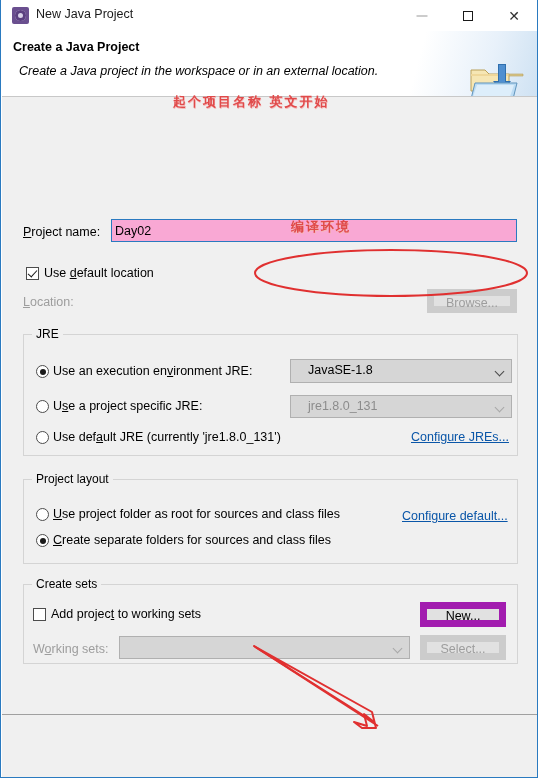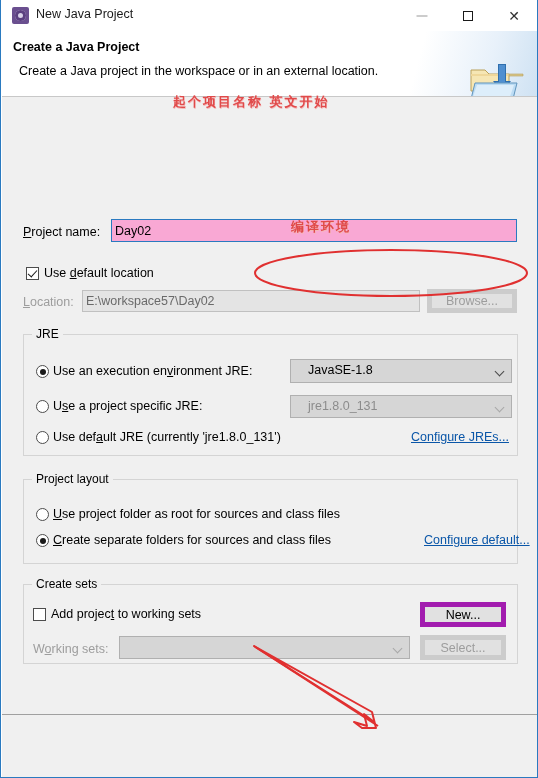--- a/index.html
+++ b/index.html
@@ -112,20 +112,21 @@
     left: 11px; top: 9px;
     font-size: 12.5px;
     font-weight: bold;
     color: #000000;
   }
   #header-desc {
     position: absolute;
     left: 17px; top: 33px;
     font-size: 12.5px;
     color: #000000;
+    font-style: italic;
   }
   #header-icon {
     position: absolute;
     left: 463px; top: 30px;
     width: 62px; height: 50px;
   }
   #header-sep {
     position: absolute;
     left: 1px; top: 96px;
     width: 535px;
@@ -168,21 +169,21 @@
     background: #e4e4e4;
     border: 1px solid #c0c0c0;
     color: #6a6a6a;
   }
 
   
   .pbtn {
     position: absolute;
     box-sizing: border-box;
     background: #e1e1e1;
-    border: 5px solid #a21caf;
+    border: 7px solid #a21caf;
     font-family: "Liberation Sans", sans-serif;
     font-size: 12.5px;
     color: #000000;
     text-align: center;
     cursor: default;
     padding: 0;
   }
   .pbtn.disabled {
     color: #9d9d9d;
     background: #e1e1e1;
@@ -355,21 +356,20 @@
 
   <div id="body">
 
     <span class="lbl" style="left:21px; top:128px;"><span class="u">P</span>roject name:</span>
     <input class="textbox" style="left: 109px; top: 122px; width: 406px; height: 23px;" value="Day02">
 
     <span class="cb checked" style="left:24px; top:170px;"></span>
     <span class="lbl" style="left:42px; top:169px;">Use <span class="u">d</span>efault location</span>
 
     <span class="lbl disabled" style="left:21px; top:198px;"><span class="u">L</span>ocation:</span>
-    <input class="textbox disabled" style="left: 80px; top: 193px; width: 338px; height: 22px;" readonly="" value="E:\workspace57\Day02">
     <button class="pbtn disabled" style="left:425px; top:192px; width:90px; height:24px;">Browse...</button>
 
     <div class="group" style="left:21px; top:237px; width:495px; height:122px;"></div>
     <span class="group-title" style="left:30px; top:230px;">JRE</span>
 
     <span class="rb checked" style="left:34px; top:268px;"></span>
     <span class="lbl" style="left:51px; top:267px;">Use an execution en<span class="u">v</span>ironment JRE:</span>
     <div class="combo" style="left:288px; top:262px; width:222px; height:24px;">
       <span>JavaSE-1.8</span>
       <span class="chev"></span>
@@ -387,21 +387,21 @@
     <span class="link" style="left:409px; top:333px;">Configure JREs...</span>
 
     <div class="group" style="left:21px; top:382px; width:495px; height:85px;"></div>
     <span class="group-title" style="left:30px; top:375px;">Project layout</span>
 
     <span class="rb" style="left:34px; top:411px;"></span>
     <span class="lbl" style="left:51px; top:410px;"><span class="u">U</span>se project folder as root for sources and class files</span>
 
     <span class="rb checked" style="left:34px; top:437px;"></span>
     <span class="lbl" style="left:51px; top:436px;"><span class="u">C</span>reate separate folders for sources and class files</span>
-    <span class="link" style="left:400px; top:436px;margin-left:22px;">Configure default...</span>
+    <span class="link" style="left:400px; top:412px;">Configure default...</span>
 
     <div class="group" style="left:21px; top:487px; width:495px; height:80px;"></div>
     <span class="group-title" style="left:30px; top:480px;">Create sets</span>
 
     <span class="cb" style="left:31px; top:511px;"></span>
     <span class="lbl" style="left:49px; top:510px;">Add projec<span class="u">t</span> to working sets</span>
     <button class="pbtn" style="left:418px; top:505px; width:86px; height:25px;"><span>New...</span></button>
 
     <span class="lbl disabled" style="left:31px; top:545px;">W<span class="u">o</span>rking sets:</span>
     <div class="combo disabled" style="left:117px; top:539px; width:291px; height:23px;">

